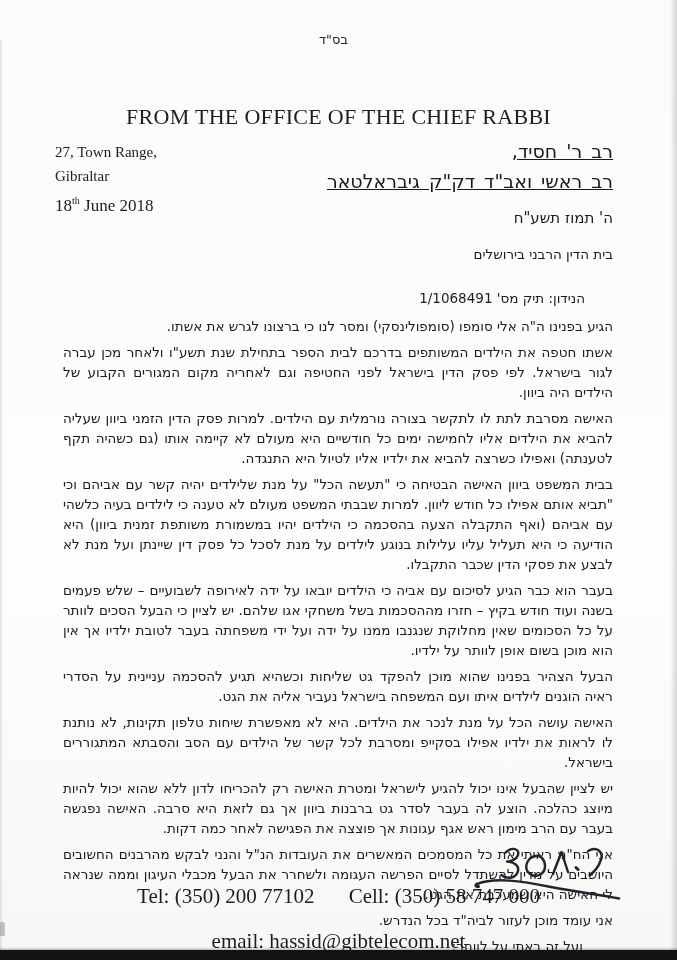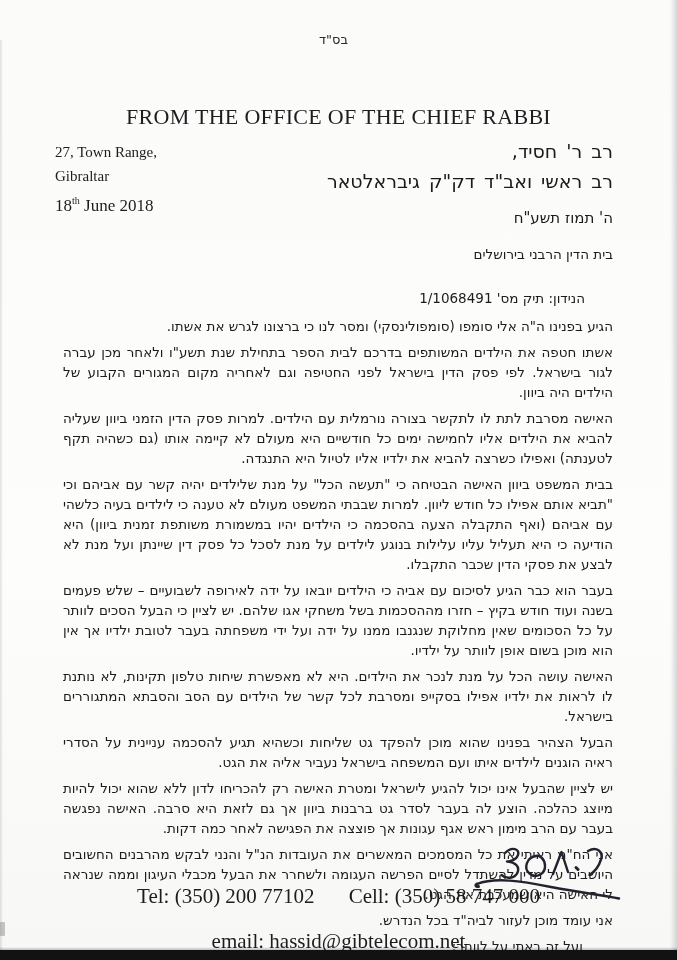--- a/index.html
+++ b/index.html
@@ -71,20 +71,21 @@
   .sender-he {
     position: absolute;
     top: 136px; right: 64px;
     text-align: right;
     direction: rtl;
     font-family: "DejaVu Sans", sans-serif;
     font-size: 19px;
     line-height: 30px;
     word-spacing: 3px;
     color: #1b1b1d;
+    text-decoration: underline;
   }
   .he-date {
     position: absolute;
     top: 209px; right: 64px;
     direction: rtl;
     font-family: "DejaVu Sans", sans-serif;
     font-size: 15px;
     color: #1b1b1d;
   }
 
@@ -182,22 +183,22 @@
   <div class="he-date">ה' תמוז תשע"ח</div>
 
   <div class="letter-body">
     <p class="recipient">בית הדין הרבני בירושלים</p>
     <p class="subject">הנידון: תיק מס' 1/1068491</p>
     <p class="standalone">הגיע בפנינו ה"ה אלי סומפו (סומפולינסקי) ומסר לנו כי ברצונו לגרש את אשתו.</p>
     <p>אשתו חטפה את הילדים המשותפים בדרכם לבית הספר בתחילת שנת תשע"ו ולאחר מכן עברה לגור בישראל. לפי פסק הדין בישראל לפני החטיפה וגם לאחריה מקום המגורים הקבוע של הילדים היה ביוון.</p>
     <p>האישה מסרבת לתת לו לתקשר בצורה נורמלית עם הילדים. למרות פסק הדין הזמני ביוון שעליה להביא את הילדים אליו לחמישה ימים כל חודשיים היא מעולם לא קיימה אותו (גם כשהיה תקף לטענתה) ואפילו כשרצה להביא את ילדיו אליו לטיול היא התנגדה.</p>
     <p>בבית המשפט ביוון האישה הבטיחה כי "תעשה הכל" על מנת שלילדים יהיה קשר עם אביהם וכי "תביא אותם אפילו כל חודש ליוון. למרות שבבתי המשפט מעולם לא טענה כי לילדים בעיה כלשהי עם אביהם (ואף התקבלה הצעה בהסכמה כי הילדים יהיו במשמורת משותפת זמנית ביוון) היא הודיעה כי היא תעליל עליו עלילות בנוגע לילדים על מנת לסכל כל פסק דין שיינתן ועל מנת לא לבצע את פסקי הדין שכבר התקבלו.</p>
     <p>בעבר הוא כבר הגיע לסיכום עם אביה כי הילדים יובאו על ידה לאירופה לשבועיים – שלש פעמים בשנה ועוד חודש בקיץ – חזרו מההסכמות בשל משחקי אגו שלהם. יש לציין כי הבעל הסכים לוותר על כל הסכומים שאין מחלוקת שנגנבו ממנו על ידה ועל ידי משפחתה בעבר לטובת ילדיו אך אין הוא מוכן בשום אופן לוותר על ילדיו.</p>
+    <p>הבעל הצהיר בפנינו שהוא מוכן להפקד גט שליחות וכשהיא תגיע להסכמה עניינית על הסדרי ראיה הוגנים לילדים איתו ועם המשפחה בישראל נעביר אליה את הגט.</p>
     <p>האישה עושה הכל על מנת לנכר את הילדים. היא לא מאפשרת שיחות טלפון תקינות, לא נותנת לו לראות את ילדיו אפילו בסקייפ ומסרבת לכל קשר של הילדים עם הסב והסבתא המתגוררים בישראל.</p>
-    <p>הבעל הצהיר בפנינו שהוא מוכן להפקד גט שליחות וכשהיא תגיע להסכמה עניינית על הסדרי ראיה הוגנים לילדים איתו ועם המשפחה בישראל נעביר אליה את הגט.</p>
     <p>יש לציין שהבעל אינו יכול להגיע לישראל ומטרת האישה רק להכריחו לדון ללא שהוא יכול להיות מיוצג כהלכה. הוצע לה בעבר לסדר גט ברבנות ביוון אך גם לזאת היא סרבה. האישה נפגשה בעבר עם הרב מימון ראש אגף עגונות אך פוצצה את הפגישה לאחר כמה דקות.</p>
     <p>אני הח"מ ראיתי את כל המסמכים המאשרים את העובדות הנ"ל והנני לבקש מהרבנים החשובים היושבים על מדין להשתדל לסיים הפרשה העגומה ולשחרר את הבעל מכבלי העיגון וממה שנראה לי האישה היא שמעכבת את הגט.</p>
     <p class="standalone">אני עומד מוכן לעזור לביה"ד בכל הנדרש.</p>
     <p class="closing">ועל זה באתי על לוותר:</p>
   </div>
 
   <svg class="signature" viewBox="0 0 156 64" role="img" aria-label="ר. חסיד (handwritten signature)">
 
     <path d="M8 46 C 26 39, 52 43, 82 49 C 110 54.5, 134 57, 150 60.5" stroke-width="2.4"></path>
     <path d="M8 46 c -2 1.5 -1 3 1.5 2.5" stroke-width="3"></path>

